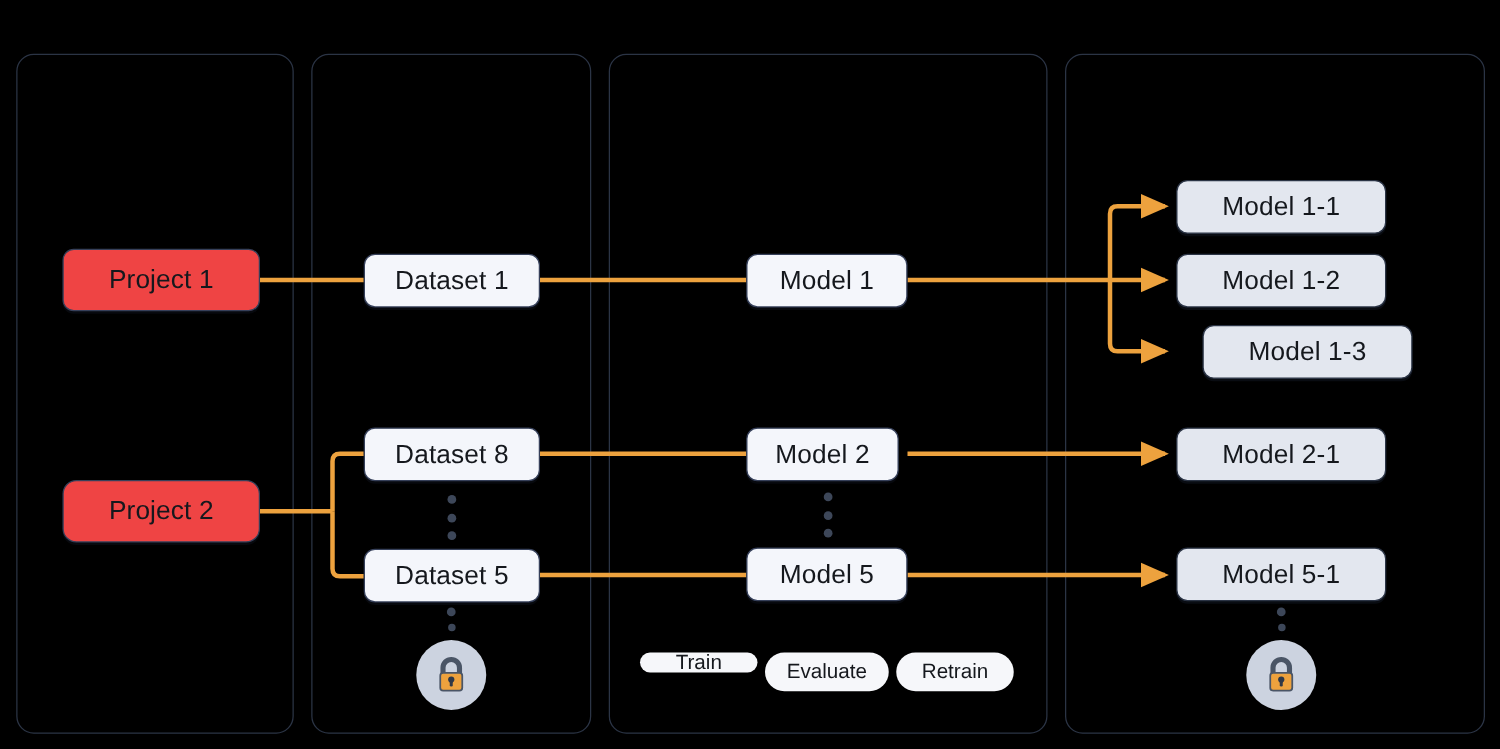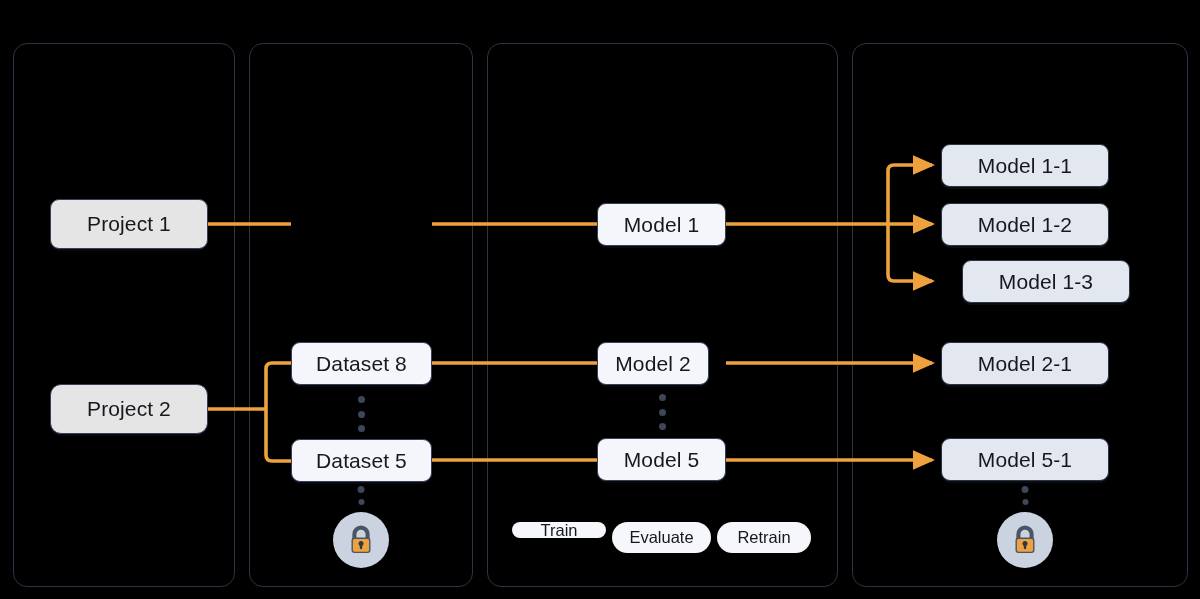--- a/index.html
+++ b/index.html
@@ -41,21 +41,21 @@
     display: flex;
     align-items: center;
     justify-content: center;
     border-radius: 9px;
     font-size: 21px;
     color: #15181d;
     letter-spacing: .1px;
     white-space: nowrap;
   }
   .node.project {
-    background: #e5e5e5;
+    background: #ef4444;
     border: 1.6px solid #36405a;
     box-shadow: 0 2px 0 rgba(20,26,40,.35);
   }
   .node.plain {
     background: #f4f6fb;
     border: 1.6px solid #36405a;
     box-shadow: 0 2px 0 rgba(20,26,40,.35);
   }
   .node.model-out {
     background: #e3e7ef;
@@ -170,20 +170,21 @@
 
       <path d="M 726 363 L 932 363" marker-end="url(#ah)"></path>
 
       <path d="M 726 460 L 932 460" marker-end="url(#ah)"></path>
     </g>
   </svg>
 
   <div class="node project" style="left:50px; top:199px; width:158px; height:50px;">Project 1</div>
   <div class="node project" style="left:50px; top:384px; width:158px; height:50px;border-radius:11px;">Project 2</div>
 
+  <div class="node plain" style="left:291px; top:203px; width:141px; height:43px;">Dataset 1</div>
   <div class="node plain" style="left:291px; top:342px; width:141px; height:43px;">Dataset 8</div>
   <div class="node plain" style="left:291px; top:439px; width:141px; height:43px;">Dataset 5</div>
 
   <div class="vdots" style="left:357px; top:396px; width:8px; height:36px;">
     <i></i>
       <i></i>
       <i></i>
   </div>
 
   <div class="lockwrap" style="left:333px; top:486px; width:56px; height:88px;">
@@ -195,21 +196,21 @@
       <svg width="30" height="32" viewBox="0 0 30 32" xmlns="http://www.w3.org/2000/svg">
         <path d="M 8.4 15 L 8.4 10.2 A 6.6 6.6 0 0 1 21.6 10.2 L 21.6 15" fill="none" stroke="#4a5566" stroke-width="4.1"></path>
         <rect x="6.2" y="14.2" width="17.6" height="14.2" rx="2.3" fill="#eda23e" stroke="#4a5566" stroke-width="1.4"></rect>
         <circle cx="15" cy="19.6" r="2.5" fill="#2f3847"></circle>
         <rect x="13.8" y="20.6" width="2.4" height="4.6" rx="1.1" fill="#2f3847"></rect>
       </svg>
     </div>
   </div>
 
   <div class="node plain" style="left:597px; top:203px; width:129px; height:43px;">Model 1</div>
-  <div class="node plain" style="left:597px; top:342px; width:112px; height:43px;">Model 2</div>
+  <div class="node plain" style="left:597px; top:342px; width:122px; height:43px;">Model 2</div>
   <div class="node plain" style="left:597px; top:438px; width:129px; height:43px;">Model 5</div>
 
   <div class="vdots" style="left:658px; top:394px; width:8px; height:36px;">
     <i></i>
       <i></i>
       <i></i>
   </div>
 
   <div class="pill" style="left:512px; top:522px; width:94px; height:16px;">Train</div>
   <div class="pill" style="left:612px; top:522px; width:99px; height:31px;">Evaluate</div>

